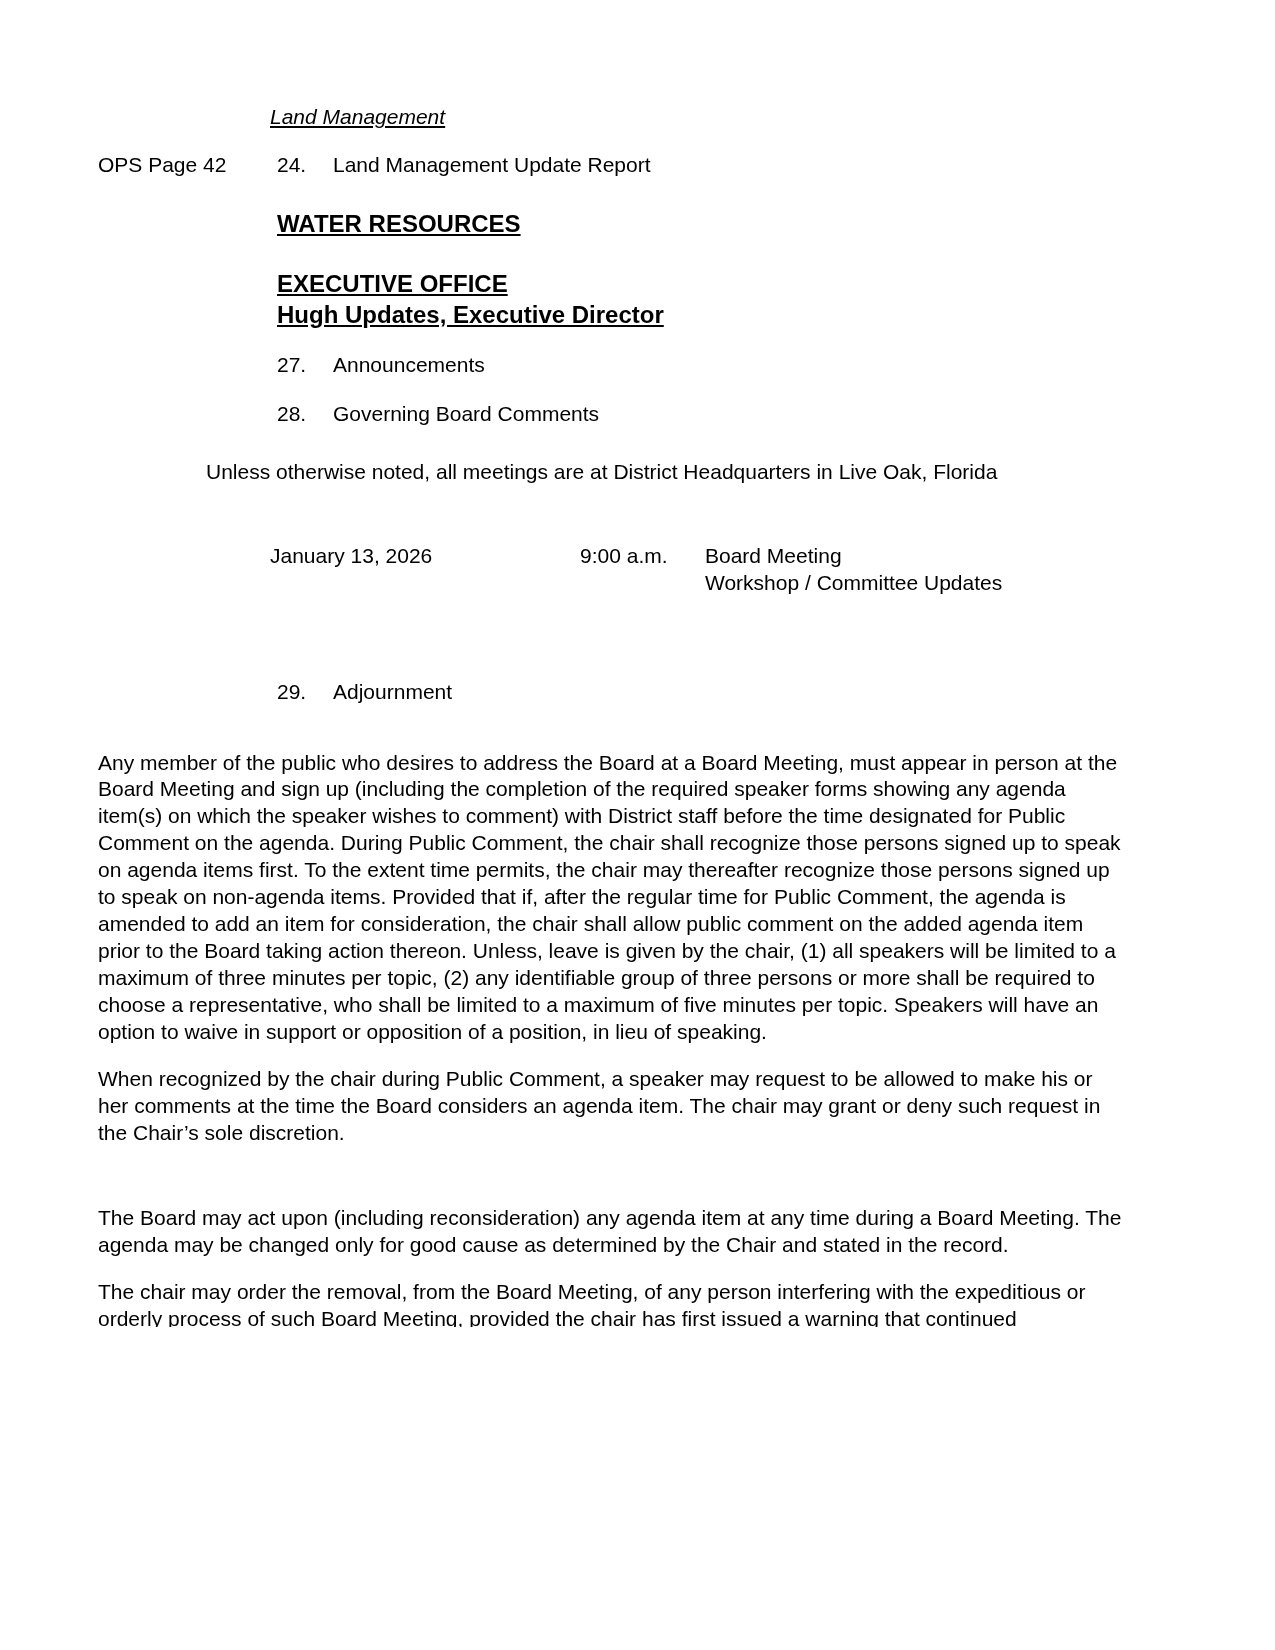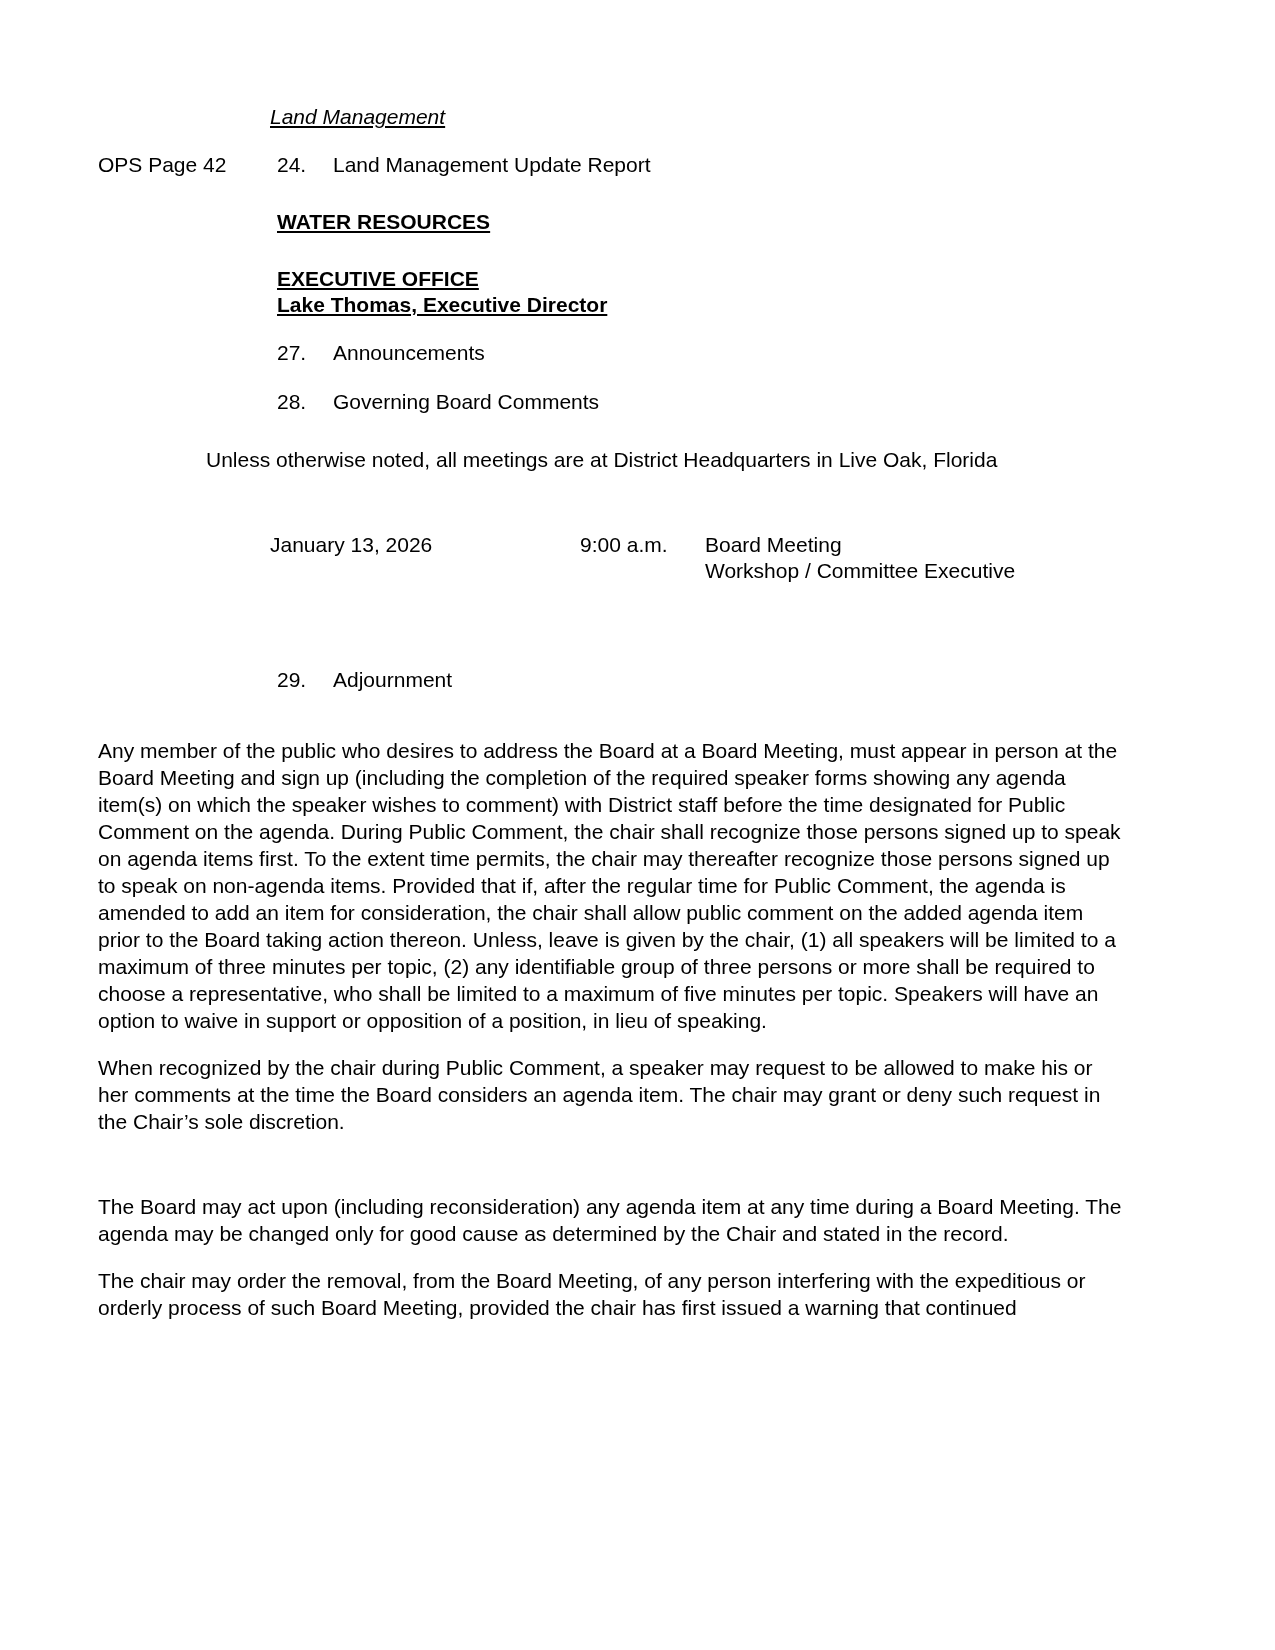--- a/index.html
+++ b/index.html
@@ -58,21 +58,21 @@
   .agenda-row .txt {
     flex: 1 1 auto;
   }
   .agenda-row.noref .pageref {
     visibility: hidden;
   }
 
   .dept-head {
     margin-left: 179px;
     font-weight: bold;
-    font-size: 21px;
+    font-size: 24px;
     line-height: 1.26;
   }
   .dept-head .ln {
     display: inline-block;
     text-decoration: underline;
     text-underline-offset: 2px;
   }
   .dept-head .row2 { display: block; }
 
   .note-line {
@@ -132,21 +132,21 @@
 
     <div class="dept-head">
       <span class="ln">WATER RESOURCES</span>
     </div>
 
 
     <div class="spacer-md"></div>
 
     <div class="dept-head">
       <span class="ln">EXECUTIVE OFFICE</span>
-      <span class="row2"><span class="ln">Lake Thomas, Executive Director</span></span>
+      <span class="row2"><span class="ln">Hugh Updates, Executive Director</span></span>
     </div>
 
     <div class="agenda-row noref">
       <span class="pageref"></span>
       <span class="num">27.</span>
       <span class="txt">Announcements</span>
     </div>
 
     <div class="agenda-row noref">
       <span class="pageref"></span>
@@ -158,21 +158,21 @@
 
     <div class="note-line">Unless otherwise noted, all meetings are at District Headquarters in Live Oak, Florida</div>
 
     <div class="spacer-xl"></div>
 
     <div class="sched">
       <span class="date">January 13, 2026</span>
       <span class="time">9:00 a.m.</span>
       <span class="what">
         <span>Board Meeting</span>
-        <span class="l2">Workshop / Committee Executive</span>
+        <span class="l2">Workshop / Committee Updates</span>
       </span>
     </div>
 
     <div class="spacer-md"></div>
 
 
     <div class="spacer-md"></div>
 
     <div class="agenda-row noref">
       <span class="pageref"></span>

